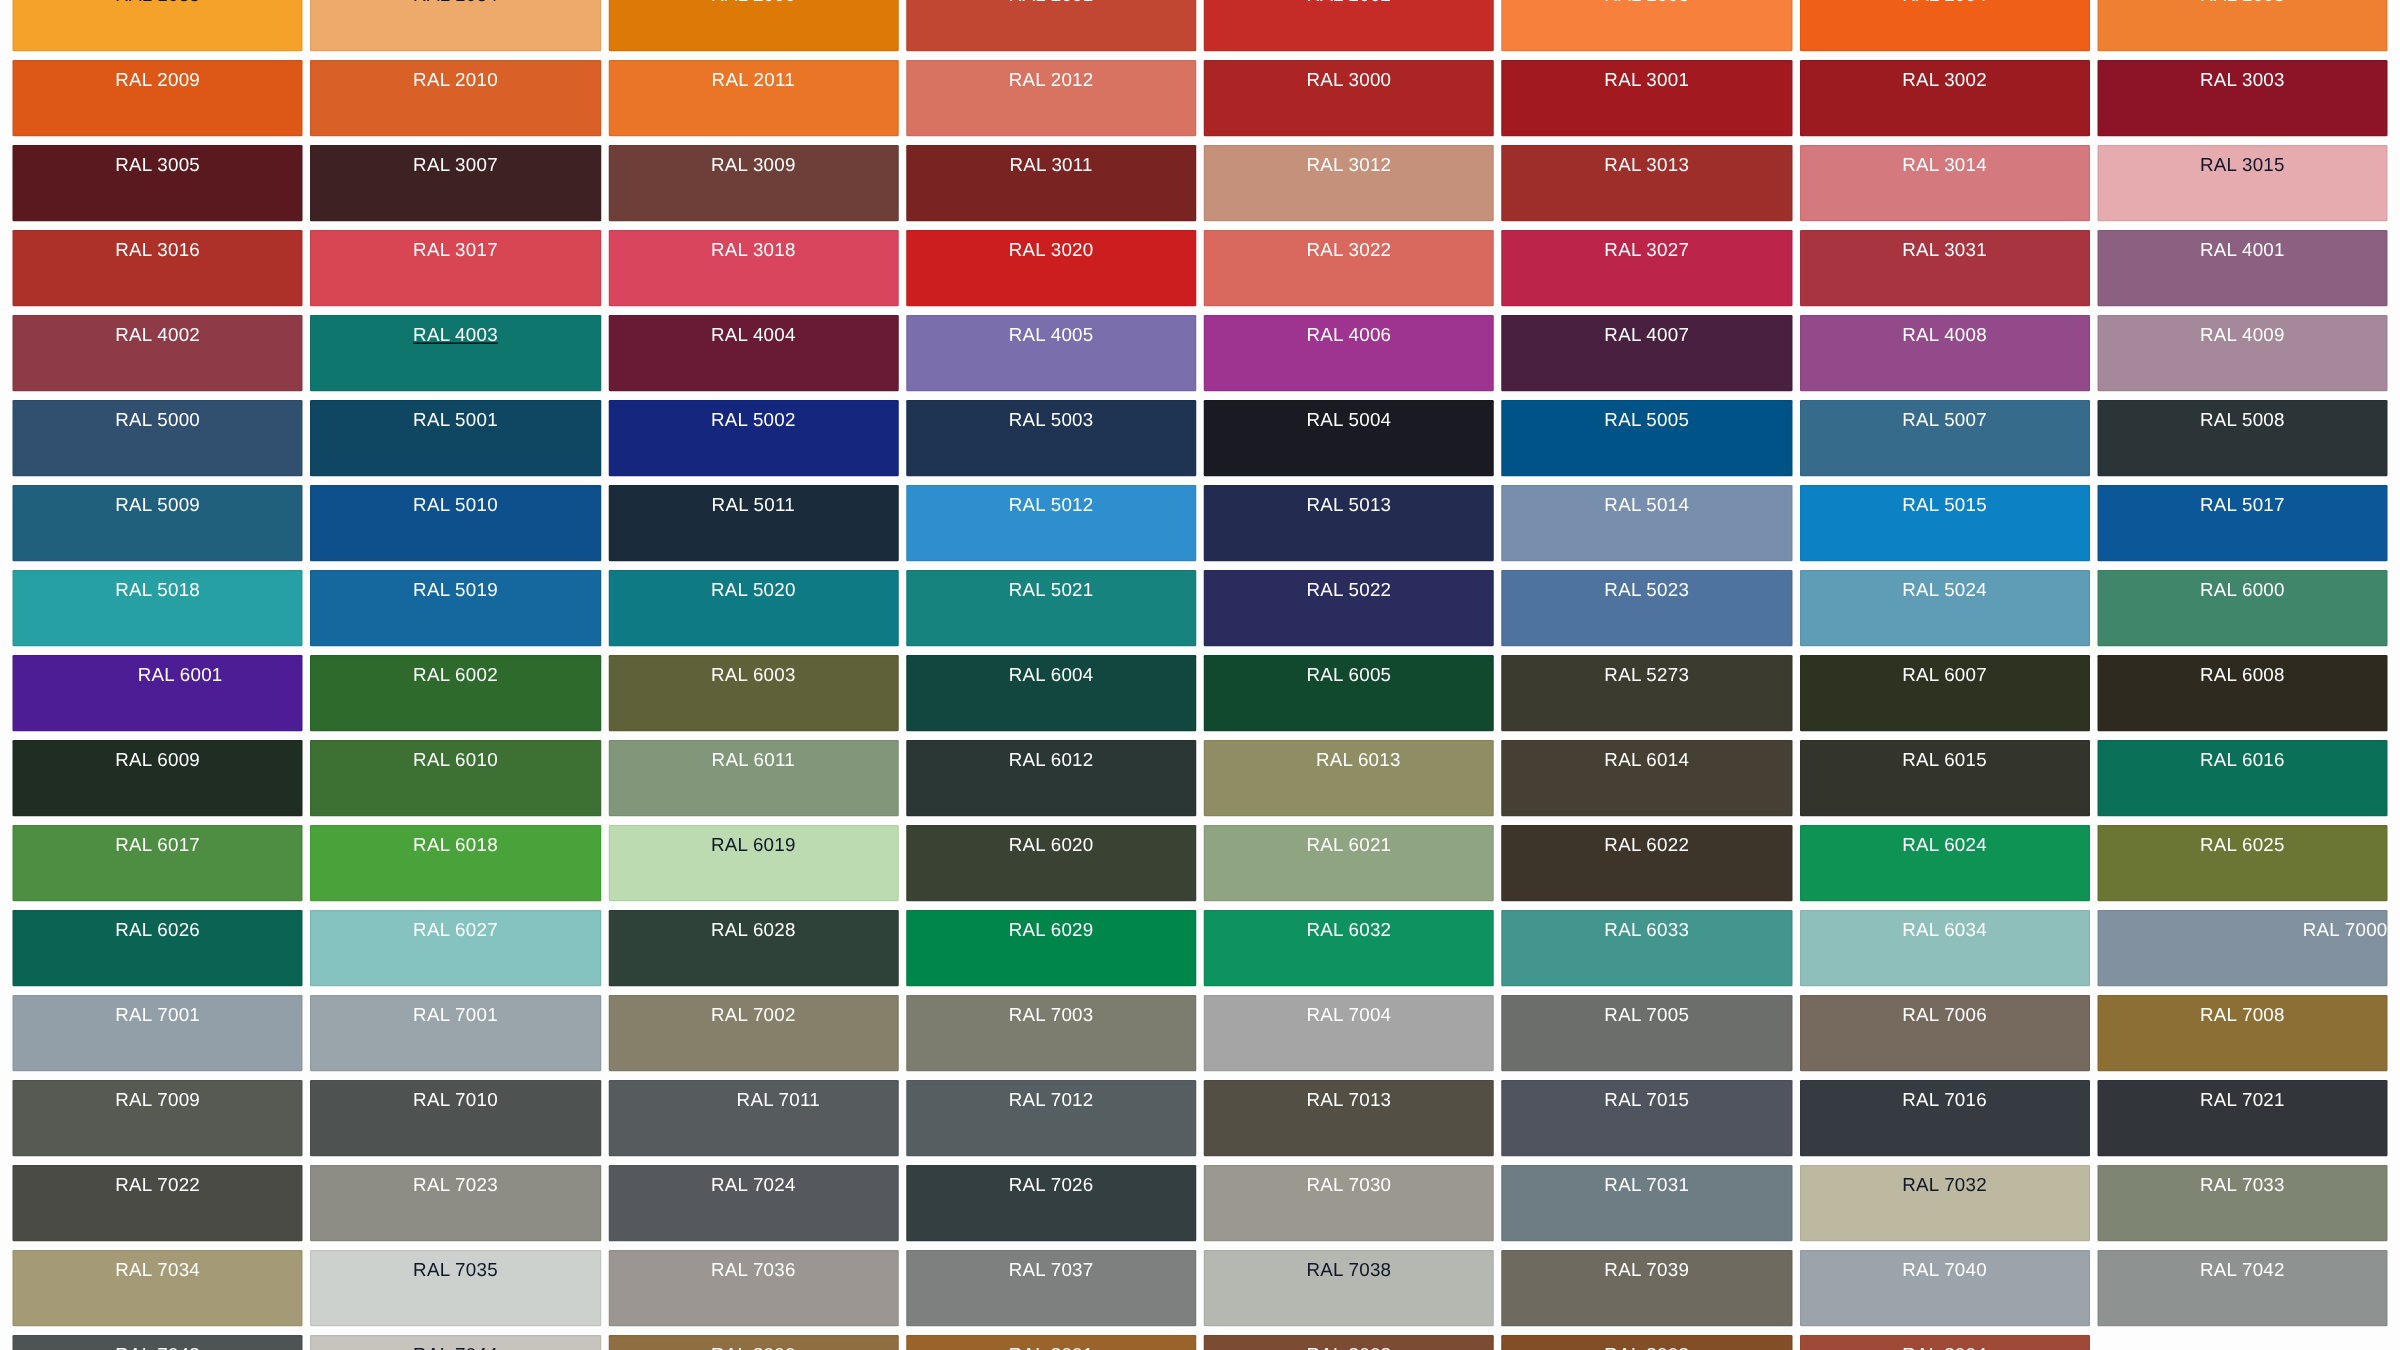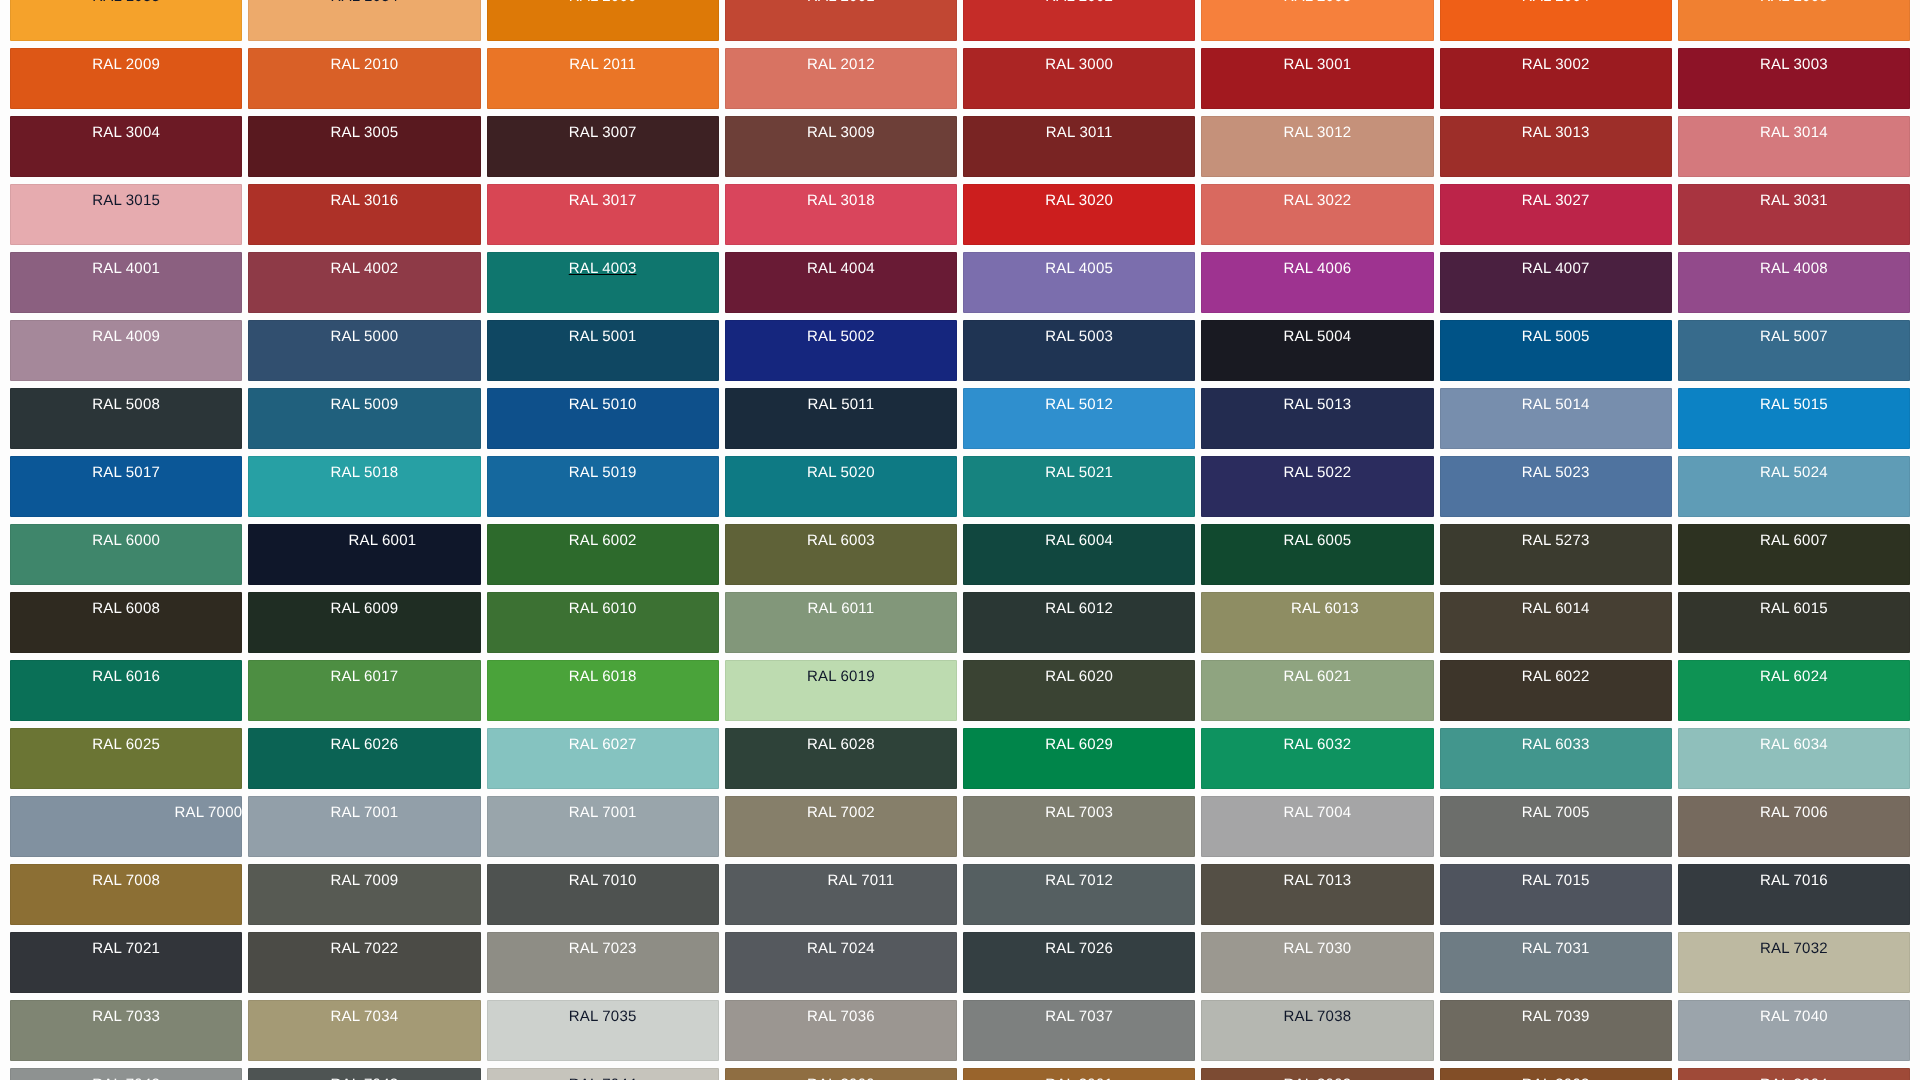--- a/index.html
+++ b/index.html
@@ -108,23 +108,20 @@
       </div>
       <div class="swatch" title="RAL 3001" style="background-color: rgb(162, 25, 31);">
         <span class="swatch-label light-text">RAL 3001</span>
       </div>
       <div class="swatch" title="RAL 3002" style="background-color: rgb(155, 27, 32);">
         <span class="swatch-label light-text">RAL 3002</span>
       </div>
       <div class="swatch" title="RAL 3003" style="background-color: rgb(141, 19, 39);">
         <span class="swatch-label light-text">RAL 3003</span>
       </div>
-      <div class="swatch" title="RAL 3004" style="background-color: rgb(108, 26, 37);">
-        <span class="swatch-label light-text">RAL 3004</span>
-      </div>
       <div class="swatch" title="RAL 3005" style="background-color: rgb(89, 25, 31);">
         <span class="swatch-label light-text">RAL 3005</span>
       </div>
       <div class="swatch" title="RAL 3007" style="background-color: rgb(61, 33, 35);">
         <span class="swatch-label light-text">RAL 3007</span>
       </div>
       <div class="swatch" title="RAL 3009" style="background-color: rgb(109, 63, 56);">
         <span class="swatch-label light-text">RAL 3009</span>
       </div>
       <div class="swatch" title="RAL 3011" style="background-color: rgb(121, 36, 35);">
@@ -255,21 +252,21 @@
       </div>
       <div class="swatch" title="RAL 5023" style="background-color: rgb(79, 115, 159);">
         <span class="swatch-label light-text">RAL 5023</span>
       </div>
       <div class="swatch" title="RAL 5024" style="background-color: rgb(95, 156, 182);">
         <span class="swatch-label light-text">RAL 5024</span>
       </div>
       <div class="swatch" title="RAL 6000" style="background-color: rgb(63, 134, 107);">
         <span class="swatch-label light-text">RAL 6000</span>
       </div>
-      <div class="swatch" title="RAL 6001" style="background-color: #0f172a; padding-left: 36px;">
+      <div class="swatch" title="RAL 6001" style="background-color: #4c1d95; padding-left: 36px;">
         <span class="swatch-label light-text">RAL 6001</span>
       </div>
       <div class="swatch" title="RAL 6002" style="background-color: rgb(45, 106, 44);">
         <span class="swatch-label light-text">RAL 6002</span>
       </div>
       <div class="swatch" title="RAL 6003" style="background-color: rgb(95, 98, 56); justify-content: center;">
         <span class="swatch-label light-text">RAL 6003</span>
       </div>
       <div class="swatch" title="RAL 6004" style="background-color: rgb(17, 71, 63);">
         <span class="swatch-label light-text">RAL 6004</span>

